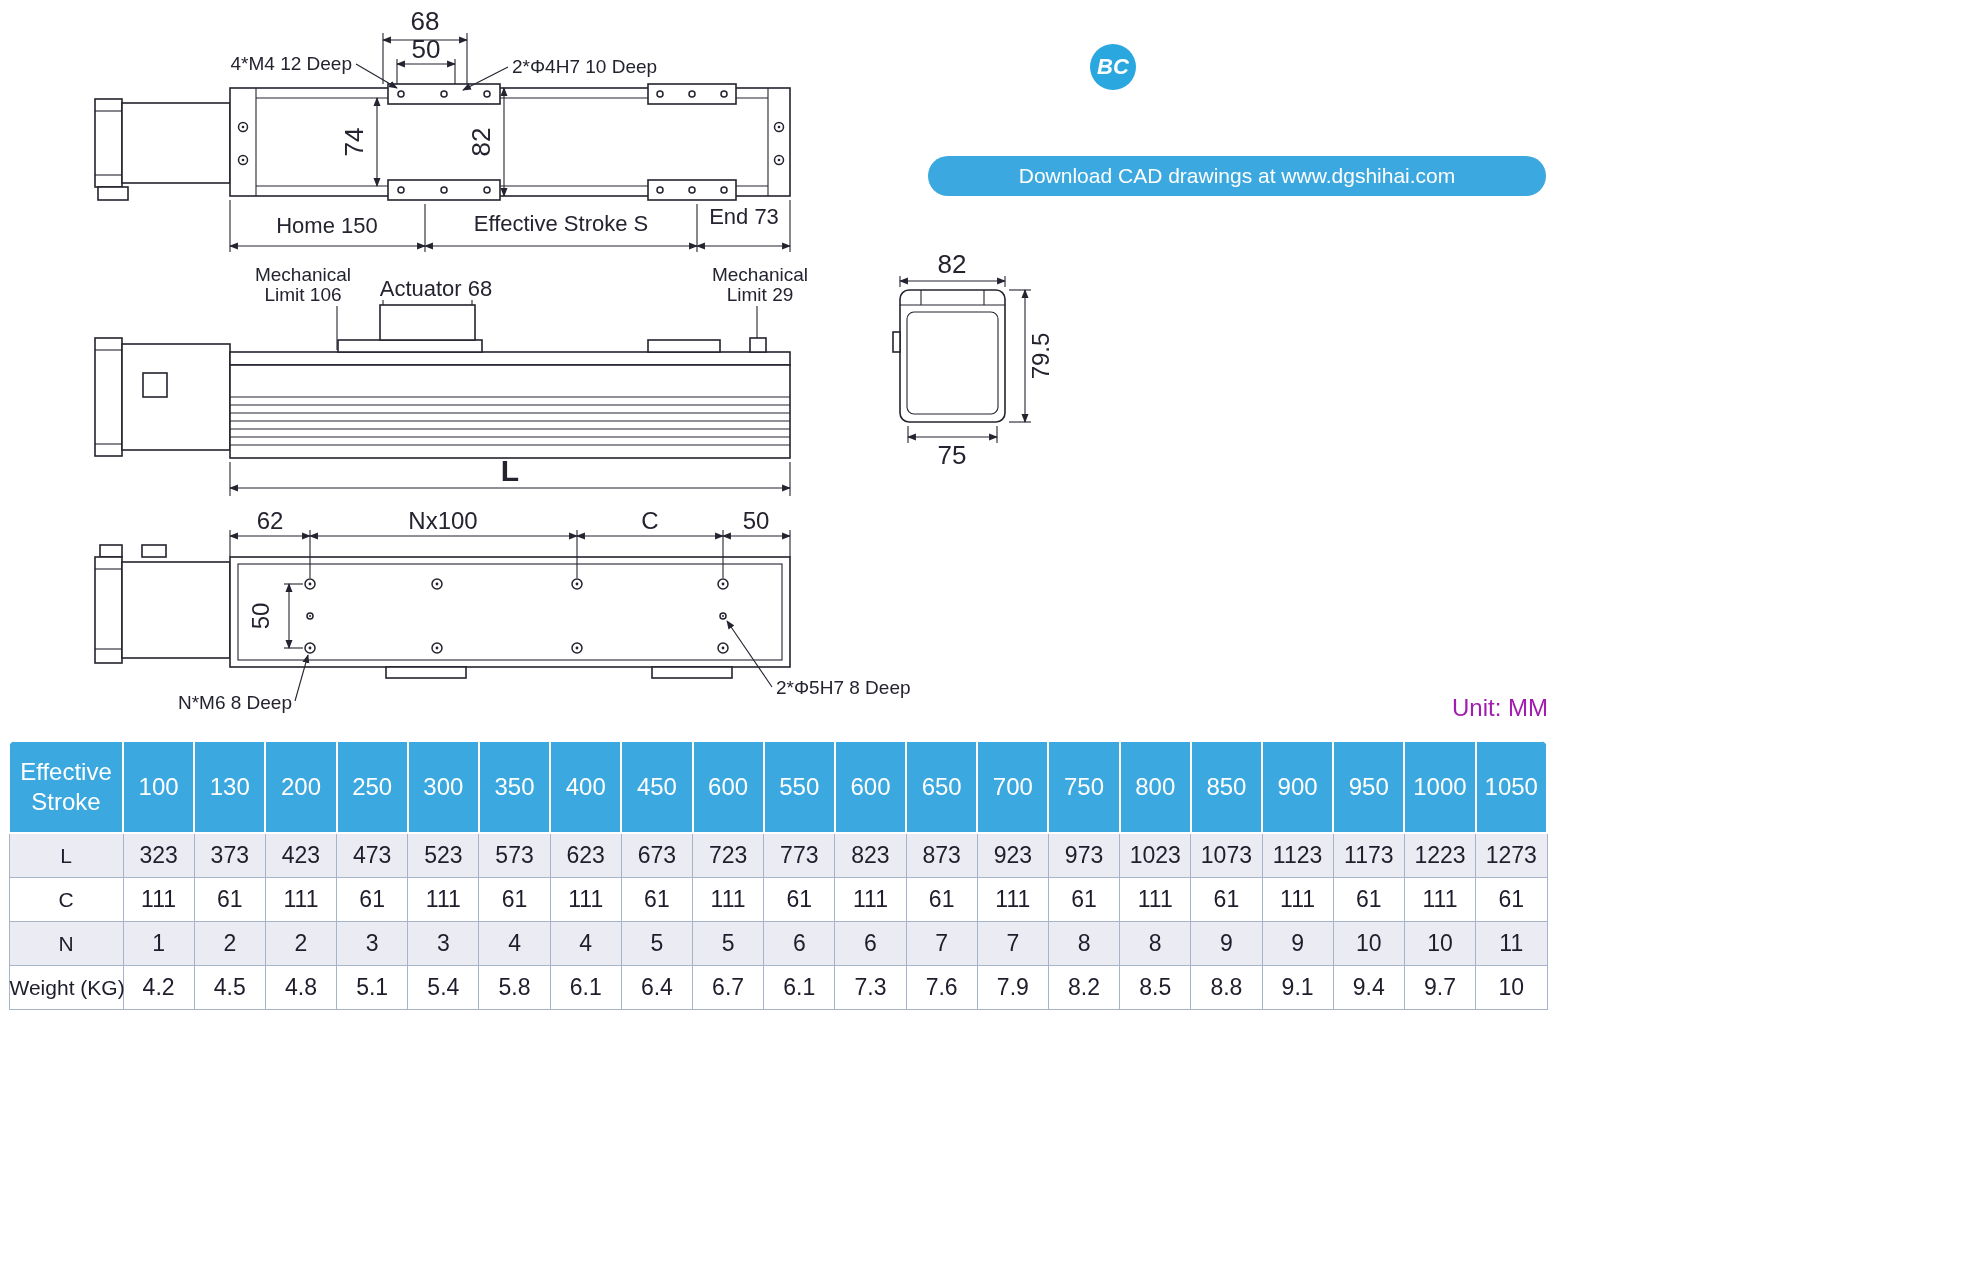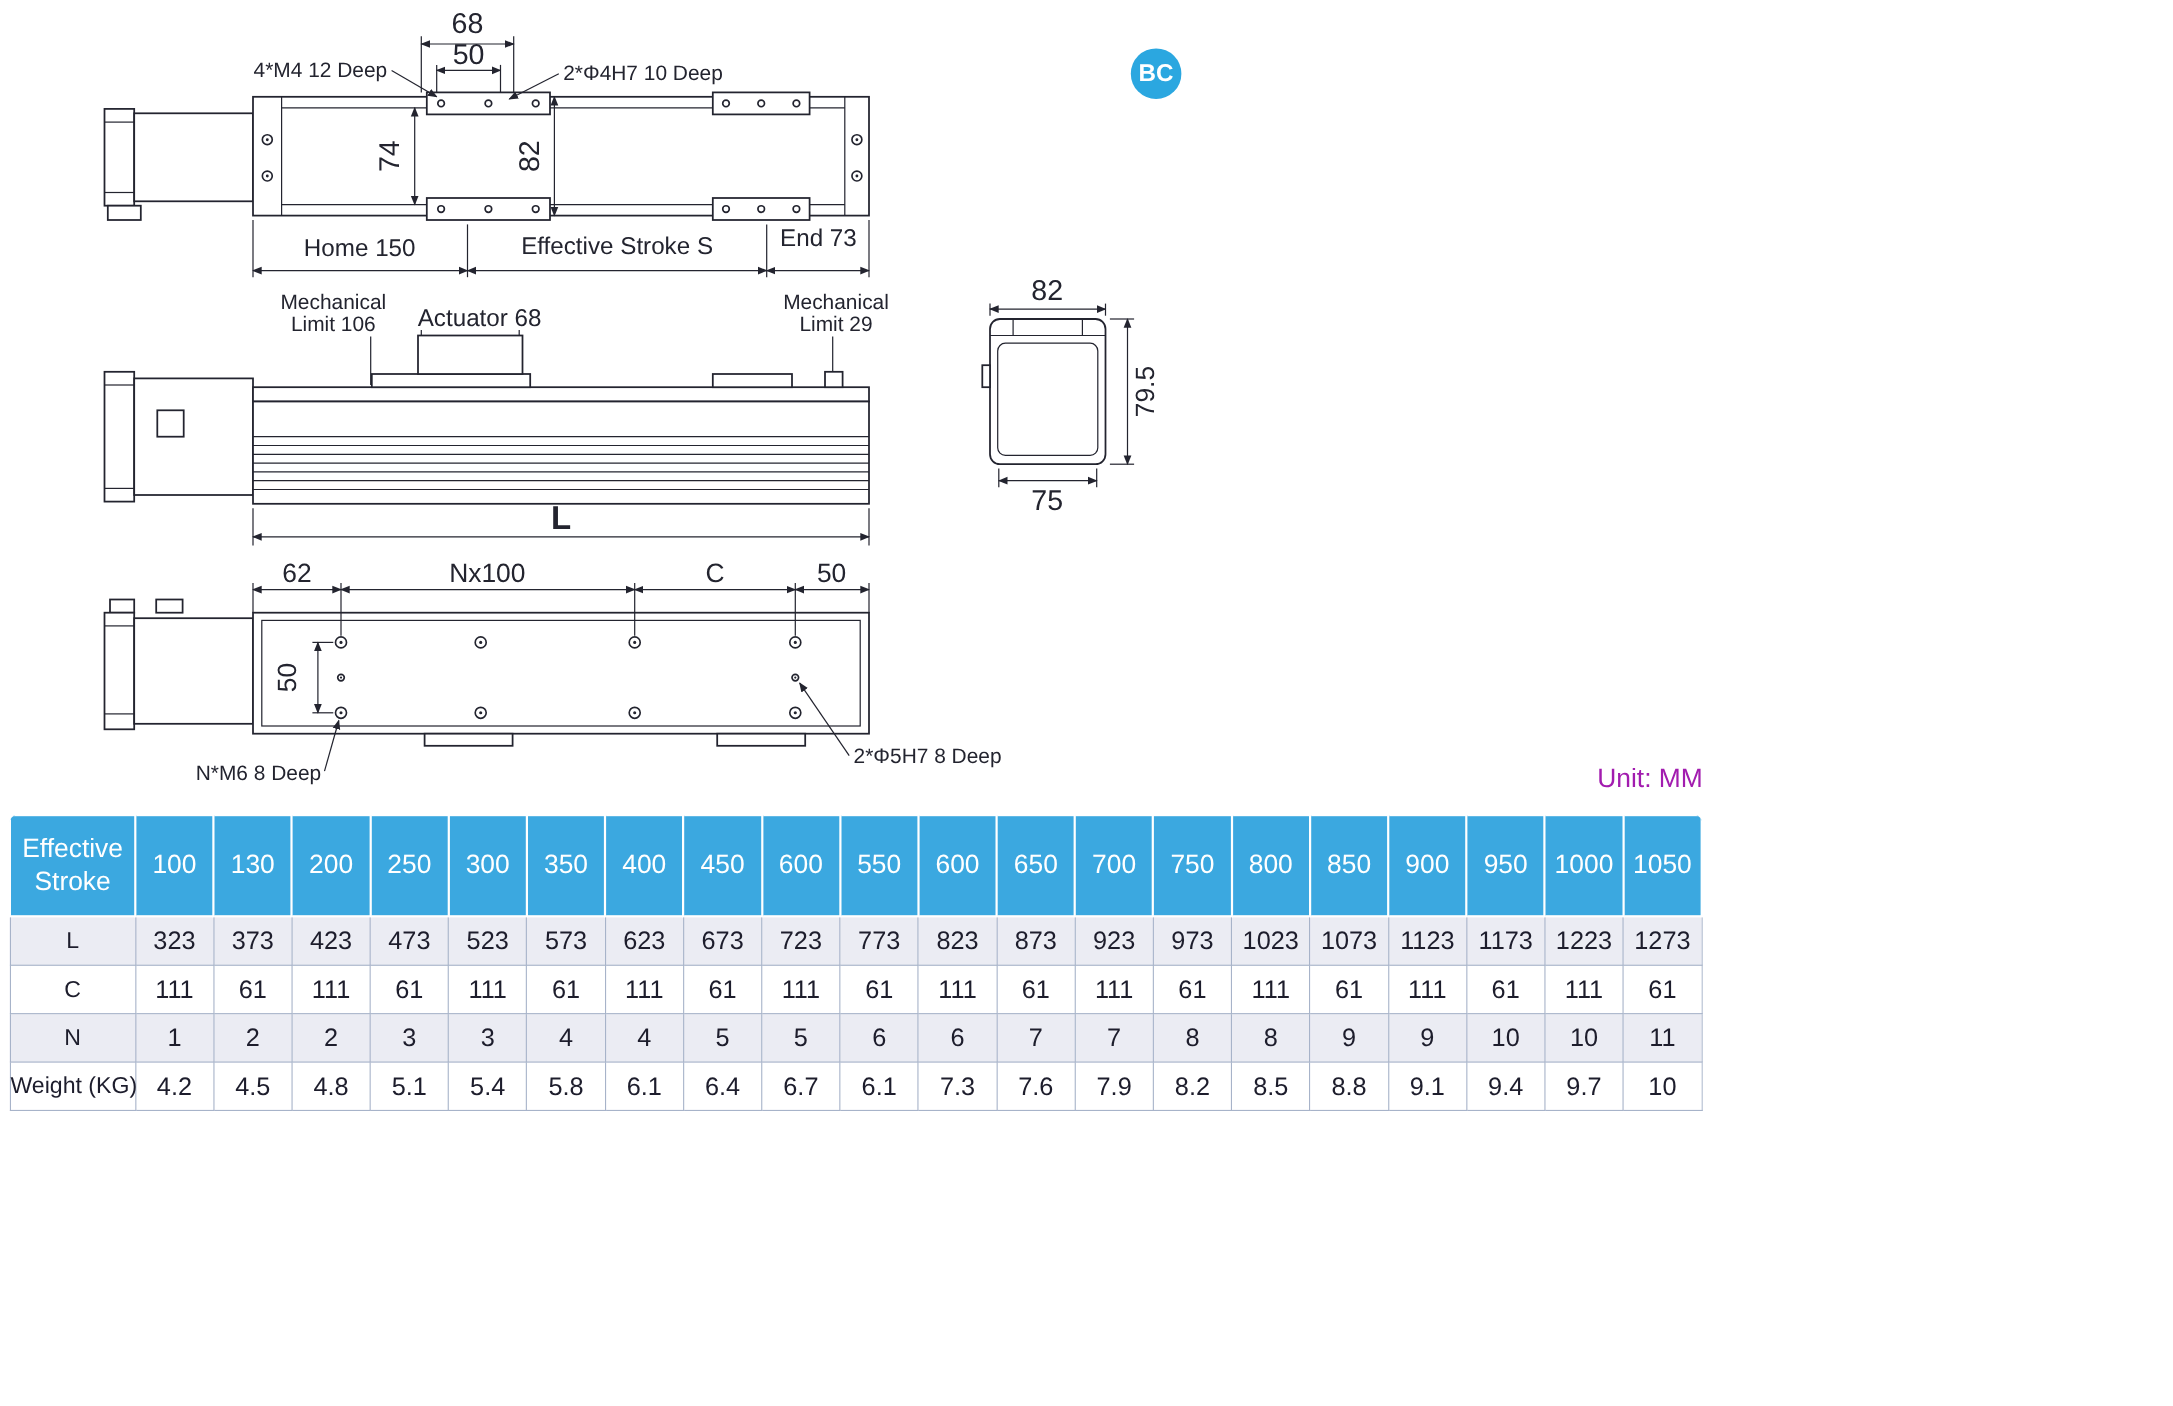--- a/index.html
+++ b/index.html
@@ -7,21 +7,21 @@
   .page{position:relative;width:1926px;height:1278px;background:#fff;border-radius:16px;}
   .drawing-svg{position:absolute;left:0;top:0;}
   svg text{font-family:"Liberation Sans","DejaVu Sans",sans-serif;fill:#23242f;}
   .t19{font-size:19px}.t22{font-size:22px}.t24{font-size:24px}.t26{font-size:26px}.t30{font-size:30px;font-weight:600}
   .mid{text-anchor:middle}.end{text-anchor:end}
   .o{fill:#ffffff;stroke:#23242f;stroke-width:1.6}
   .ln{stroke:#23242f;stroke-width:1.1;fill:none}
   .dim{stroke:#23242f;stroke-width:1.1;fill:none}
   .hole{fill:#ffffff;stroke:#23242f;stroke-width:1.5}
   .dot{fill:#23242f}
-  .brand{position:absolute;left:1028px;top:44px;display:flex;align-items:center;gap:16px;}
+  .brand{position:absolute;left:1090px;top:44px;display:flex;align-items:center;gap:16px;font-style:italic;}
   .badge{width:46px;height:46px;border-radius:50%;background:#2ba7e0;color:#fff;font-size:22px;font-weight:bold;display:flex;align-items:center;justify-content:center;}
   .title{font-size:32px;color:#262637;font-weight:600;letter-spacing:.4px;}
   .download-pill{position:absolute;left:928px;top:156px;width:618px;height:40px;border-radius:20px;background:#3ba8e0;color:#fff;font-size:21px;display:flex;align-items:center;justify-content:center;cursor:pointer;}
   .unit{position:absolute;left:1452px;top:694px;font-size:24px;color:#a21caf;}
   .table-wrap{position:absolute;left:8px;top:740px;width:1540px;border-radius:10px 10px 0 0;overflow:hidden;}
   table{border-collapse:collapse;width:100%;table-layout:fixed;}
   th{background:#3ba8e0;color:#fff;font-size:24px;font-weight:normal;border:2px solid #fff;height:90px;padding:0;line-height:1.25;}
   th.corner{width:112px;}
   td{height:43px;text-align:center;font-size:23px;color:#1d1d2c;border:1px solid #a7b3c9;padding:0;}
   td.rowlabel{font-size:21px;white-space:nowrap;}
@@ -231,20 +231,21 @@
       <line class="dim" x1="295" y1="701" x2="308" y2="655" marker-end="url(#arrow)"></line>
       <text class="t19" x="776" y="694">2*Φ5H7 8 Deep</text>
       <line class="dim" x1="772" y1="687" x2="727" y2="621" marker-end="url(#arrow)"></line>
     </g>
   </svg>
 
   <div class="brand">
     <div class="badge">BC</div>
   </div>
 
+  <div class="download-pill">Download CAD drawings at www.dgshihai.com</div>
 
   <div class="unit">Unit: MM</div>
 
   <div class="table-wrap">
     <table>
       <thead>
         <tr id="head-row">
             <th class="corner">Effective Stroke</th>
             <th>100</th>
             <th>130</th>

